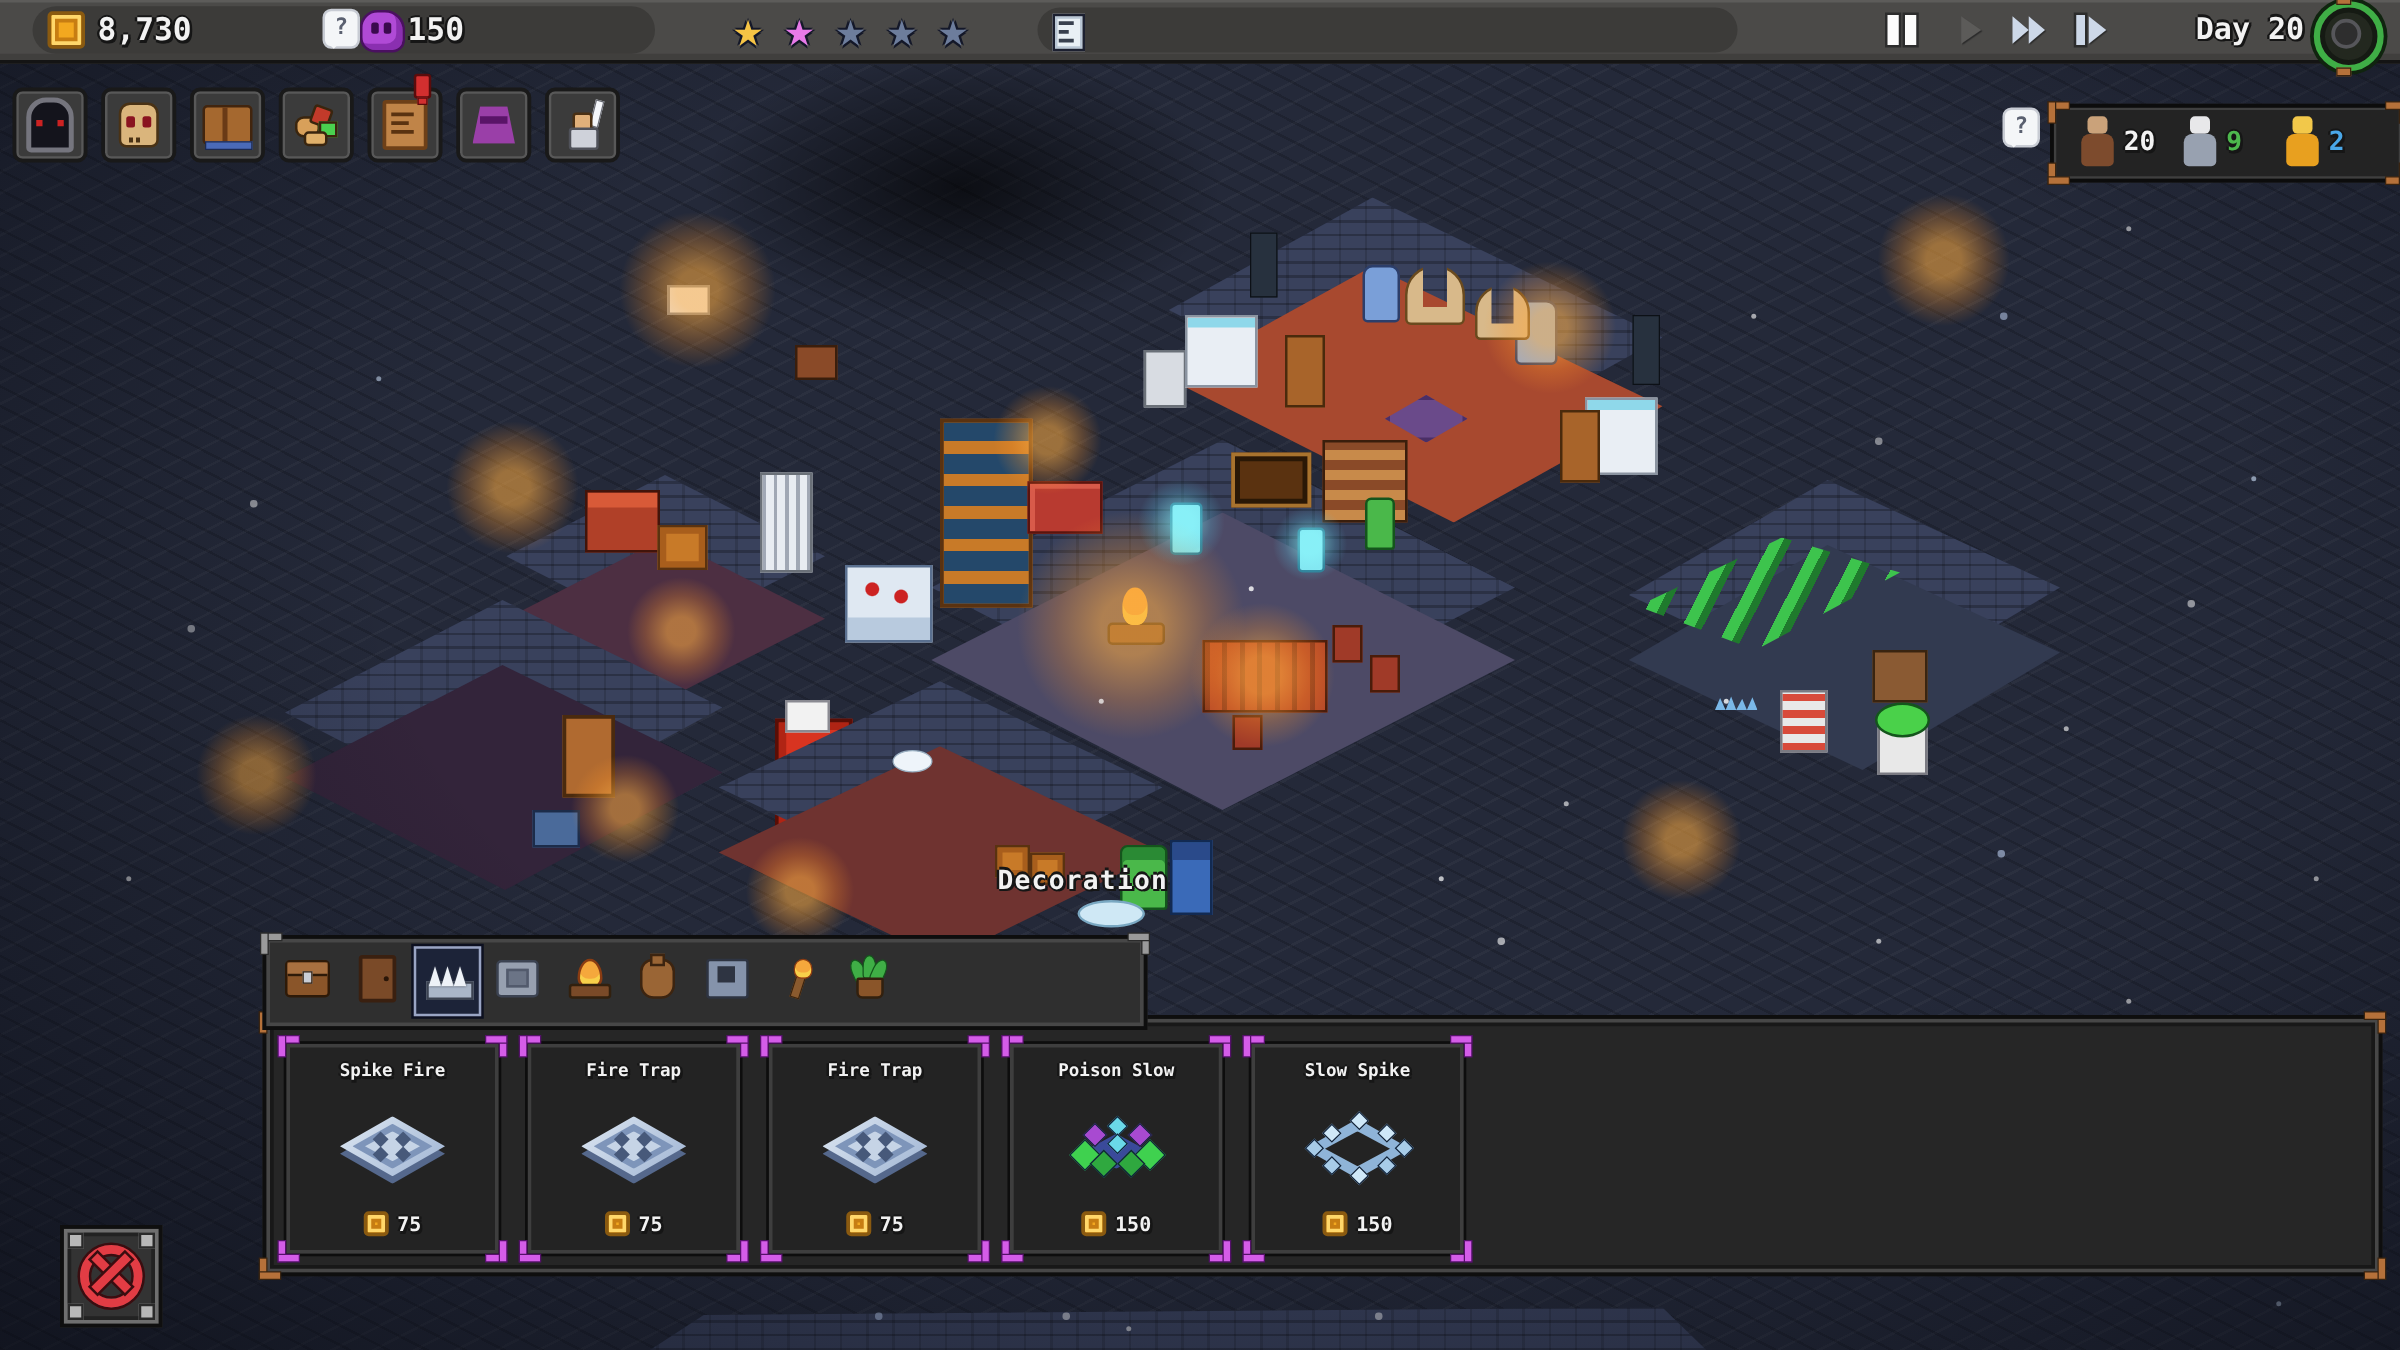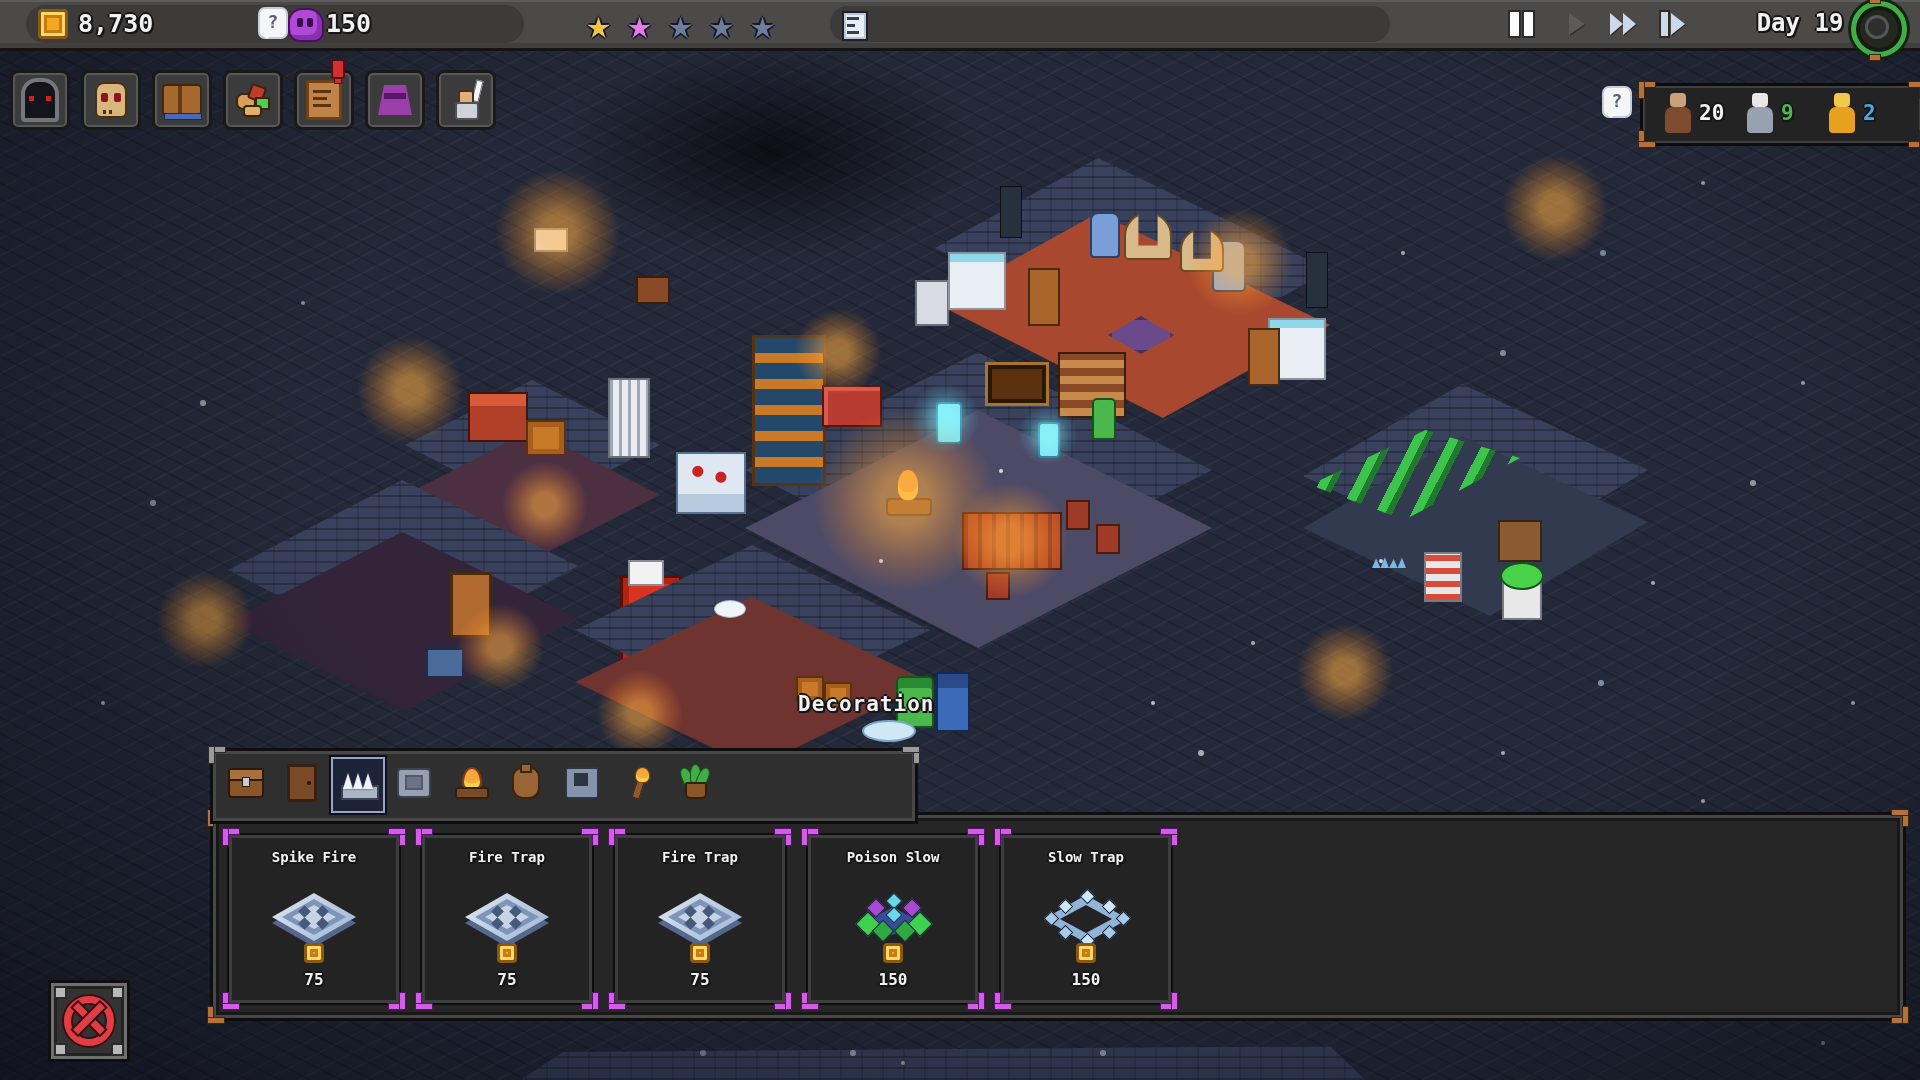--- a/index.html
+++ b/index.html
@@ -188,21 +188,21 @@
   .t-torch .stick{position:absolute;left:10px;bottom:0;width:6px;height:22px;background:#8a5a2e;border:1px solid #3a2410;transform:rotate(18deg);}
   .t-torch .flame{position:absolute;left:10px;top:0;width:13px;height:14px;background:#f5a83c;border-radius:50% 50% 40% 40%;
      box-shadow:inset 0 -4px 0 #f8d04a;border:1px solid #8a3c12;}
   .t-plant{width:30px;height:32px;position:relative;}
   .t-plant .pot{position:absolute;bottom:0;left:6px;width:18px;height:13px;background:#8a5529;border:2px solid #32200e;border-radius:2px 2px 5px 5px;}
   .t-plant i{position:absolute;width:9px;height:17px;background:#3fae46;border-radius:50% 50% 20% 20%;border:1px solid #14551c;}
 
   .card{position:absolute;top:833px;width:170px;height:168px;background:#232323;border:2px solid #0d0d0d;
      box-shadow:inset 0 0 0 3px #3e3e3e;z-index:17;}
   .card-title{position:absolute;top:14px;left:0;width:100%;text-align:center;font-size:14px;}
-  .card-cost{position:absolute;bottom:14px;left:0;width:100%;display:flex;align-items:center;justify-content:space-between;gap:7px;flex-direction:column;}
+  .card-cost{position:absolute;bottom:14px;left:0;width:100%;display:flex;align-items:center;justify-content:center;gap:7px;}
   .card-cost .coin{position:static;width:14px;height:14px;}
   .cost-text{font-size:16px;}
   .trap-icon{position:absolute;left:43px;top:58px;width:84px;height:54px;}
   .dmd{position:absolute;clip-path:polygon(50% 0,100% 50%,50% 100%,0 50%);}
   .trap-plate .sh{left:0;top:6px;width:84px;height:48px;background:#55688c;}
   .trap-plate .top{left:0;top:0;width:84px;height:48px;background:linear-gradient(135deg,#dde7f2,#9fb4d3);}
   .trap-plate .inner{left:10px;top:6px;width:64px;height:36px;background:#7e95ba;}
   .trap-plate .mid{left:20px;top:12px;width:44px;height:24px;background:#c6d4e6;}
   .trap-plate i{position:absolute;width:9px;height:9px;background:#47597a;transform:rotate(45deg);}
   .cube{position:absolute;transform:rotate(45deg);border:1px solid #10223a;}
@@ -353,21 +353,21 @@
     </div>
     <div class="pb-btn" style="left:1602px;gap:0;">
       <span class="tri" style="border-left-width:13px;"></span>
         <span class="tri" style="border-left-width:13px;"></span>
     </div>
     <div class="pb-btn" style="left:1652px;gap:3px;">
       <span class="skipbar"></span>
         <span class="tri" style="border-left-width:14px;"></span>
     </div>
 
-    <div class="abs px day-label">Day 19</div>
+    <div class="abs px day-label">Day 20</div>
 
     <div class="abs settings-btn">
       <span class="lug t"></span>
       <span class="core"></span>
       <span class="lug b"></span>
     </div>
   </div>
 
   <div class="tool-btn" style="left:10px;">
     <span class="ic-gate">
@@ -584,21 +584,21 @@
       <span class="coin"></span>
       <span class="cost-text px">150</span>
     </div>
   </div>
 
   <div class="card" style="left:999px;">
     <span class="hook magenta" style="left:-6px;top:-6px;"></span>
     <span class="hook magenta tr" style="right:-6px;top:-6px;"></span>
     <span class="hook magenta bl" style="left:-6px;bottom:-6px;"></span>
     <span class="hook magenta br" style="right:-6px;bottom:-6px;"></span>
-    <div class="card-title px">Slow Trap</div>
+    <div class="card-title px">Slow Spike</div>
     <div class="trap-icon ice-ring">
       <span class="dmd outer"></span>
         <span class="dmd cut"></span>
       <span class="cube" style="left:38px;top:-2px;width:9px;height:9px;background:#cfe8f8;"></span>
       <span class="cube" style="left:16px;top:8px;width:9px;height:9px;background:#cfe8f8;"></span>
       <span class="cube" style="left:60px;top:8px;width:9px;height:9px;background:#cfe8f8;"></span>
       <span class="cube" style="left:2px;top:20px;width:9px;height:9px;background:#a8cce8;"></span>
       <span class="cube" style="left:74px;top:20px;width:9px;height:9px;background:#a8cce8;"></span>
       <span class="cube" style="left:16px;top:34px;width:9px;height:9px;background:#a8cce8;"></span>
       <span class="cube" style="left:60px;top:34px;width:9px;height:9px;background:#a8cce8;"></span>

